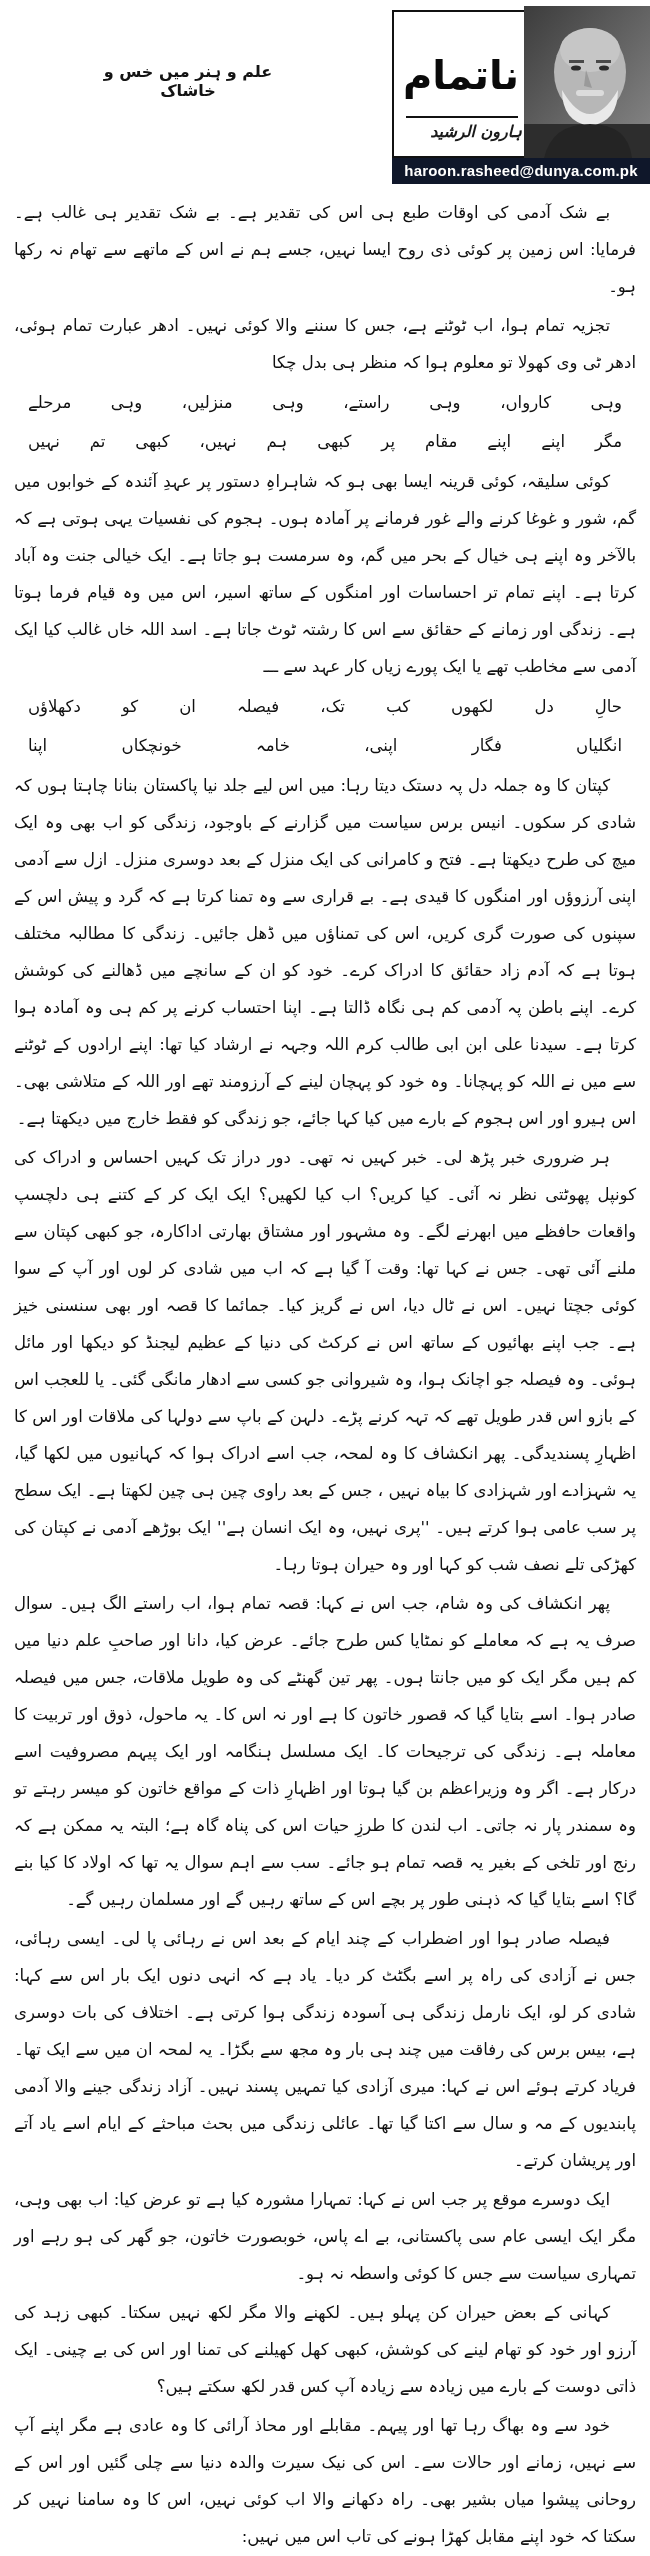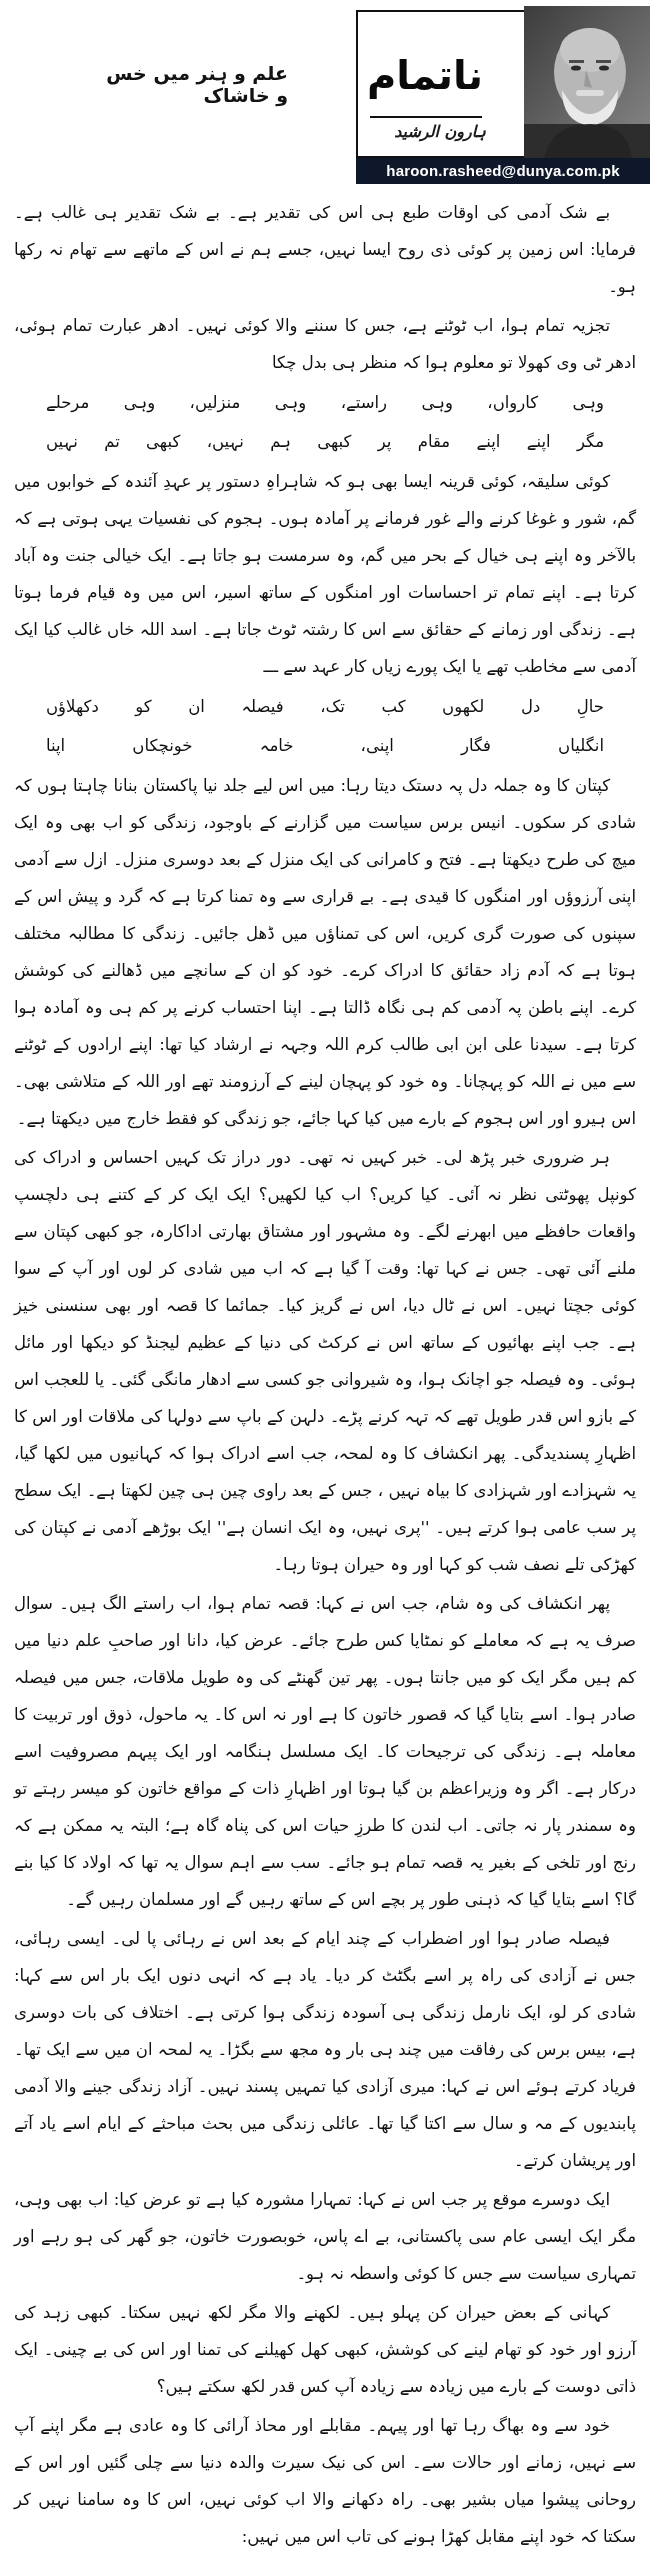--- a/index.html
+++ b/index.html
@@ -10,24 +10,24 @@
     background:#ffffff;
     color:#101010;
     font-family:"DejaVu Sans", sans-serif;
     direction:rtl;
     overflow:hidden;
   }
   
   .masthead{position:relative;height:188px;}
   .article-title{
     position:absolute;left:88px;top:62px;width:200px;
-    margin:0;
-    font-size:19px;font-weight:bold;color:#141414;
+    margin:0;text-align:center;
+    font-size:16px;font-weight:bold;color:#141414;
   }
-  .author-block{position:absolute;top:8px;right:0;width:294px;height:176px;}
+  .author-block{position:absolute;top:8px;right:0;width:258px;height:176px;}
   .brandbox{
     position:absolute;top:2px;left:0;right:0;height:148px;
     border:2px solid #111;background:#fff;box-sizing:border-box;
   }
   .brand{
     position:absolute;top:40px;left:4px;width:126px;
     text-align:center;font-size:40px;font-weight:bold;
     letter-spacing:-1px;color:#0a0a0a;
   }
   .brand-rule{
@@ -52,21 +52,21 @@
     text-align:center;direction:ltr;letter-spacing:.2px;
   }
   
   .body{
     padding:4px 12px 0;
     font-size:16.5px;
     line-height:37px;
     text-align:justify;
   }
   .para{margin:2px;text-indent:26px;}
-  .verse{margin:1px 34px;}
+  .verse{margin:1px 16px;}
   .verse-line{
     line-height:39px;
     text-align:justify;
     text-align-last:justify;
     -moz-text-align-last:justify;
     font-weight:500;
   }
 </style>
 </head>
 <body>

